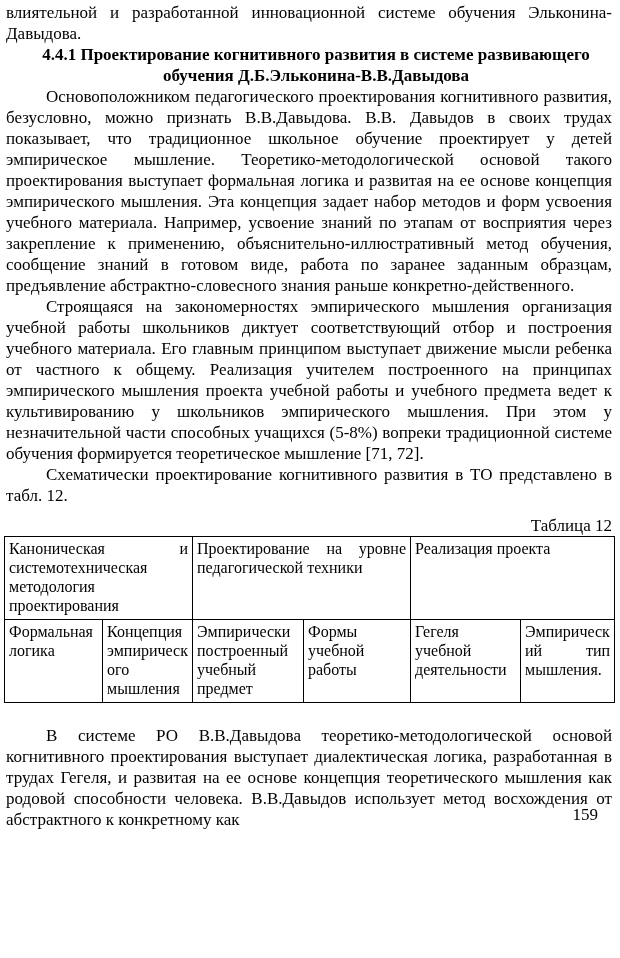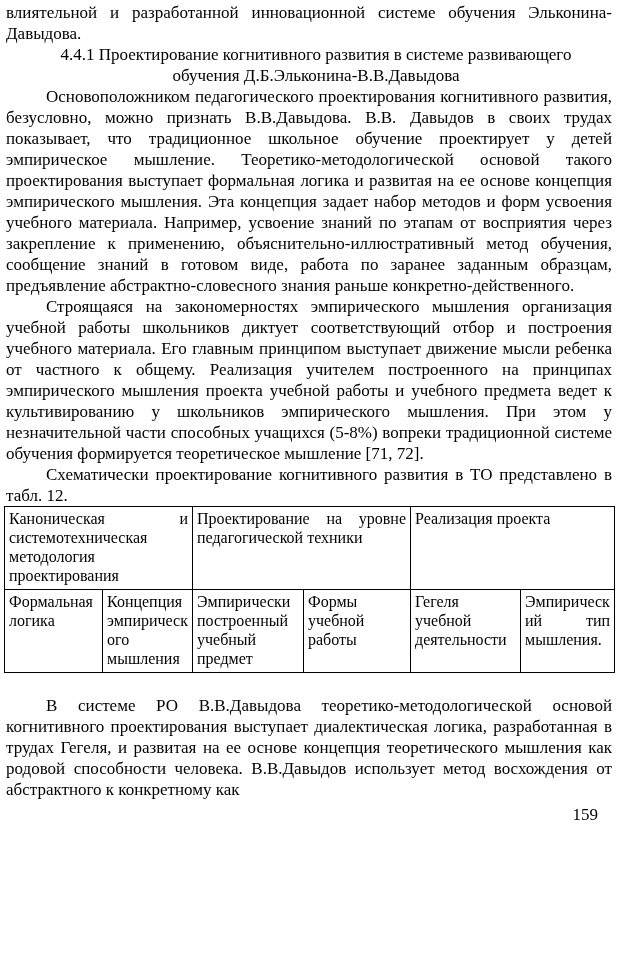--- a/index.html
+++ b/index.html
@@ -31,21 +31,21 @@
   .heading {
     margin: 24px 10px 20px 10px;
     font-size: 17px;
     font-weight: normal;
     line-height: 21px;
     text-align: center;
   }
   .subheading {
     margin: 0 10px 0 24px;
     font-size: 17px;
-    font-weight: normal;
+    font-weight: bold;
     line-height: 21px;
     text-align: center;
   }
   .table-label {
     margin-top: 9px;
     text-align: right;
   }
   .table-title {
     text-align: center;
     margin-bottom: 5px;
@@ -85,20 +85,21 @@
 
 
   <h3 class="subheading">4.4.1 Проектирование когнитивного развития в системе развивающего обучения Д.Б.Эльконина-В.В.Давыдова</h3>
 
   <p class="indent">Основоположником педагогического проектирования когнитивного развития, безусловно, можно признать В.В.Давыдова. В.В.  Давыдов в своих трудах показывает, что традиционное школьное обучение проектирует у детей эмпирическое мышление. Теоретико-методологической основой такого проектирования выступает формальная логика и развитая на ее основе концепция эмпирического мышления. Эта концепция задает набор методов и форм усвоения учебного материала. Например, усвоение знаний по этапам от восприятия через закрепление к применению, объяснительно-иллюстративный метод обучения, сообщение знаний в готовом виде, работа по заранее заданным образцам, предъявление абстрактно-словесного знания раньше конкретно-действенного.</p>
 
   <p class="indent">Строящаяся на закономерностях эмпирического мышления организация учебной работы школьников диктует соответствующий отбор и построения учебного материала. Его главным принципом выступает движение мысли ребенка от частного к общему. Реализация учителем построенного на принципах эмпирического мышления проекта учебной работы и учебного предмета ведет к культивированию у школьников эмпирического мышления. При этом у незначительной части способных учащихся (5-8%) вопреки традиционной системе обучения формируется теоретическое мышление [71, 72].</p>
 
   <p class="indent">Схематически проектирование когнитивного развития в ТО представлено в табл. 12.</p>
 
+  <p class="table-label">Таблица 12</p>
 
 
   <table>
     <colgroup>
       <col style="width:98px">
       <col style="width:90px">
       <col style="width:111px">
       <col style="width:107px">
       <col style="width:110px">
       <col style="width:94px">

